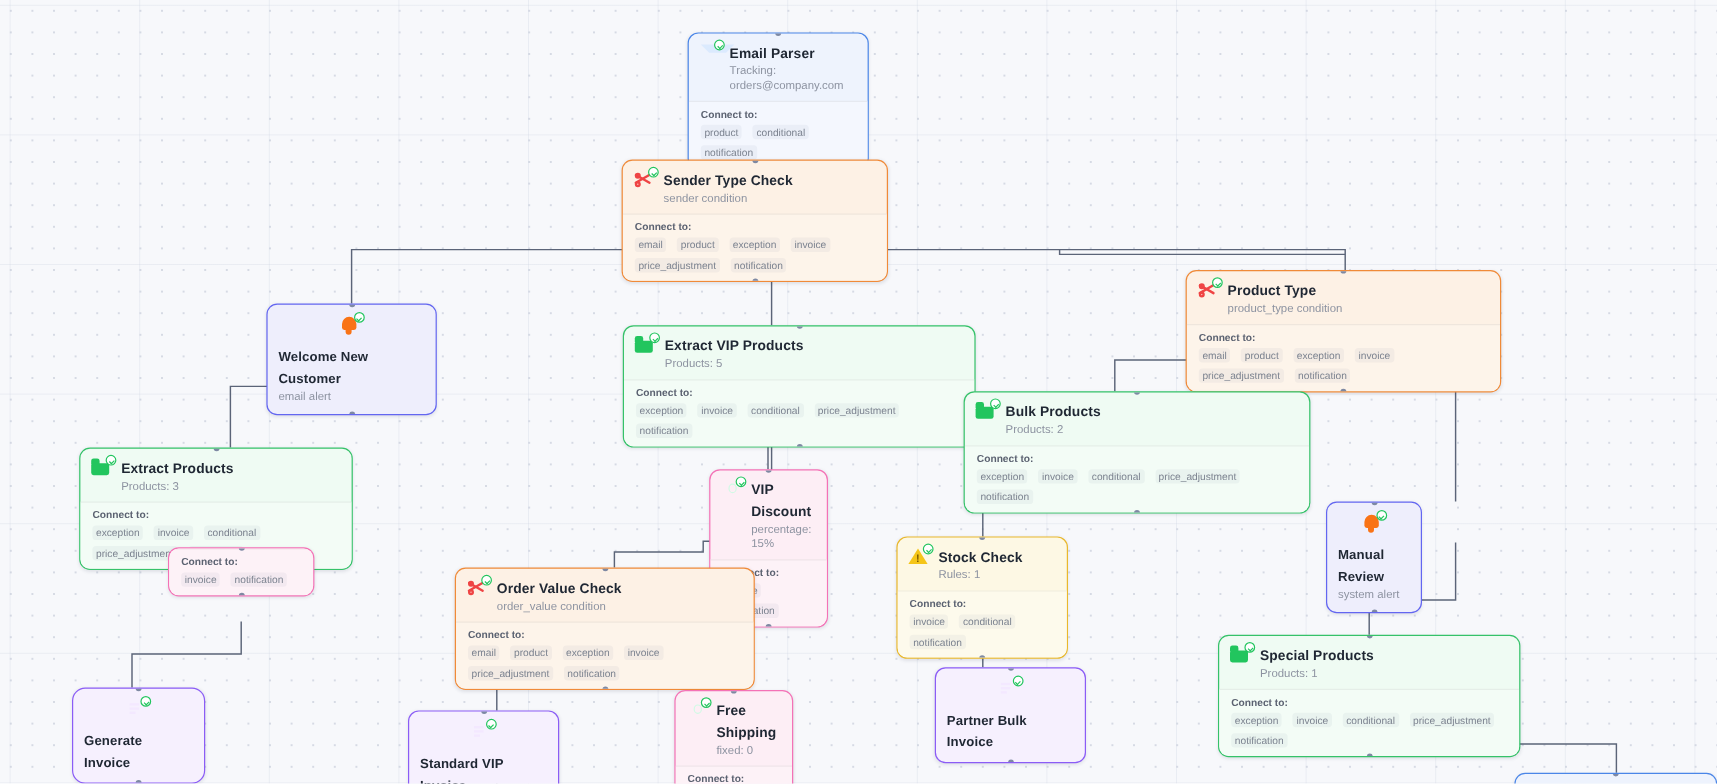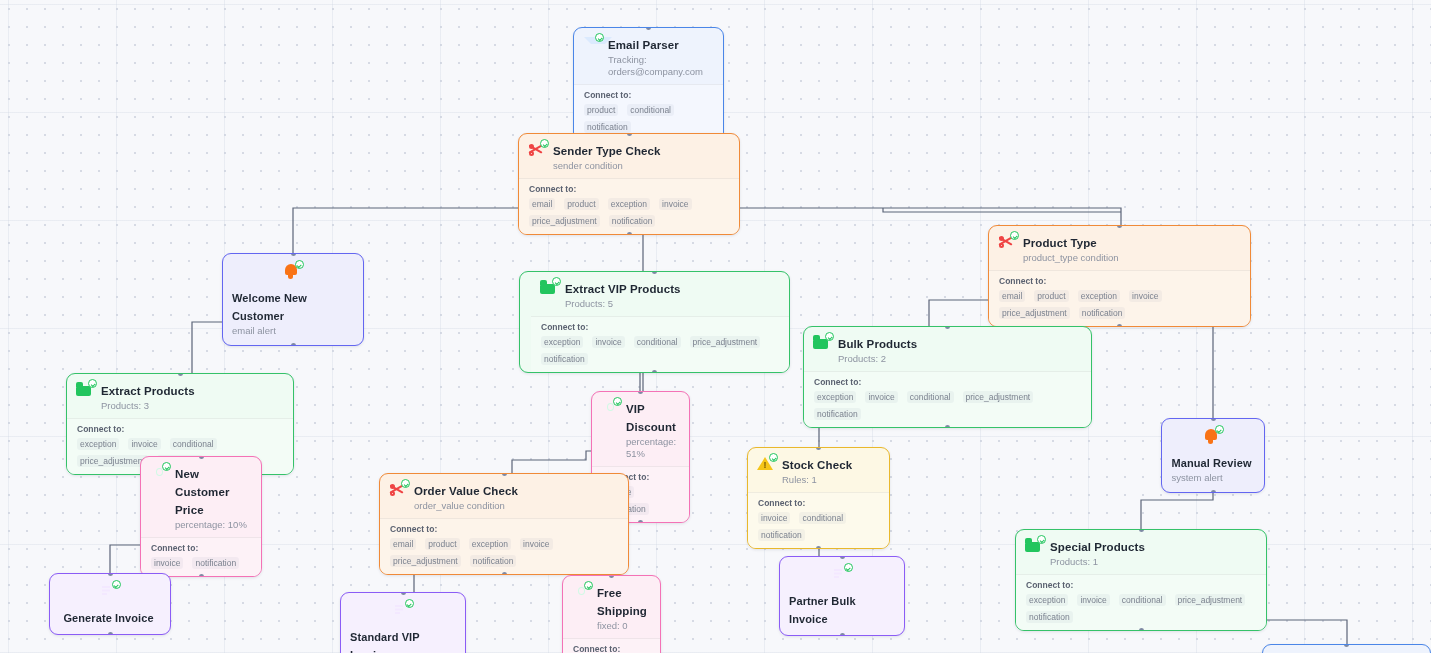--- a/index.html
+++ b/index.html
@@ -229,21 +229,21 @@
         </div>
       </div>
       <div class="node v-indigo compact" style="left: 222px; top: 253px; width: 142px;">
         <span class="h top"></span>
         <span class="h bot"></span>
         <div class="head">  
           <span class="ico"><span class="ic-bell"></span><span class="badge"></span></span>  
           <span>    <span class="ttl">Welcome New Customer</span>  <div class="sub">email alert</div>  </span>
         </div>
       </div>
-      <div class="node v-green" style="left: 519px; top: 271px; width: 271px; padding-left: 11px;">
+      <div class="node v-green" style="left: 519px; top: 271px; width: 294px;">
         <span class="h top"></span>
         <span class="h bot"></span>
         <div class="head">  
           <span class="ico"><span class="ic-box"></span><span class="badge"></span></span>  
           <span>    <span class="ttl">Extract VIP Products</span>  <div class="sub">Products: 5</div>  </span>
         </div>
         <div class="body">  
           <div class="ctl">Connect to:</div>  
           <div class="ports">
             <span class="port">exception</span>
@@ -288,31 +288,31 @@
             <span class="port">price_adjustment</span>
             <span class="port">notification</span>  
           </div>
         </div>
       </div>
       <div class="node v-pink" style="left: 591px; top: 391px; width: 99px;">
         <span class="h top"></span>
         <span class="h bot"></span>
         <div class="head">  
           <span class="ico"><span class="ic-money"></span><span class="badge"></span></span>  
-          <span>    <span class="ttl">VIP Discount</span>  <div class="sub">percentage: 51%</div>  </span>
-        </div>
-        <div class="body">  
-          <div class="ctl">Connect to:</div>  
-          <div class="ports">
-            <span class="port">invoice</span>
-            <span class="port">notification</span>  
-          </div>
-        </div>
-      </div>
-      <div class="node v-indigo compact" style="left: 1161px; top: 418px; width: 104px;">
+          <span>    <span class="ttl">VIP Discount</span>  <div class="sub">percentage: 15%</div>  </span>
+        </div>
+        <div class="body">  
+          <div class="ctl">Connect to:</div>  
+          <div class="ports">
+            <span class="port">invoice</span>
+            <span class="port">notification</span>  
+          </div>
+        </div>
+      </div>
+      <div class="node v-indigo compact" style="left: 1105px; top: 418px; width: 80px;">
         <span class="h top"></span>
         <span class="h bot"></span>
         <div class="head">  
           <span class="ico"><span class="ic-bell"></span><span class="badge"></span></span>  
           <span>    <span class="ttl">Manual Review</span>  <div class="sub">system alert</div>  </span>
         </div>
       </div>
       <div class="node v-yellow" style="left: 747px; top: 447px; width: 143px;">
         <span class="h top"></span>
         <span class="h bot"></span>
@@ -325,24 +325,20 @@
           <div class="ports">
             <span class="port">invoice</span>
             <span class="port">conditional</span>
             <span class="port">notification</span>  
           </div>
         </div>
       </div>
       <div class="node v-pink" style="left: 140px; top: 456px; width: 122px;">
         <span class="h top"></span>
         <span class="h bot"></span>
-        <div class="head">  
-          <span class="ico"><span class="ic-money"></span><span class="badge"></span></span>  
-          <span>    <span class="ttl">New Customer Price</span>  <div class="sub">percentage: 10%</div>  </span>
-        </div>
         <div class="body">  
           <div class="ctl">Connect to:</div>  
           <div class="ports">
             <span class="port">invoice</span>
             <span class="port">notification</span>  
           </div>
         </div>
       </div>
       <div class="node v-orange" style="left: 379px; top: 473px; width: 250px;">
         <span class="h top"></span>
@@ -382,21 +378,21 @@
         </div>
       </div>
       <div class="node v-violet compact" style="left: 755px; top: 556px; width: 126px; margin-left: 24px;">
         <span class="h top"></span>
         <span class="h bot"></span>
         <div class="head">  
           <span class="ico"><span class="ic-doc"></span><span class="badge"></span></span>  
           <span>    <span class="ttl">Partner Bulk Invoice</span>  </span>
         </div>
       </div>
-      <div class="node v-violet compact" style="left: 49px; top: 573px; width: 122px;">
+      <div class="node v-violet compact" style="left: 60px; top: 573px; width: 111px; border-radius: 11px;">
         <span class="h top"></span>
         <span class="h bot"></span>
         <div class="head">  
           <span class="ico"><span class="ic-doc"></span><span class="badge"></span></span>  
           <span>    <span class="ttl">Generate Invoice</span>  </span>
         </div>
       </div>
       <div class="node v-pink" style="left: 562px; top: 575px; width: 99px;">
         <span class="h top"></span>
         <div class="head">  

